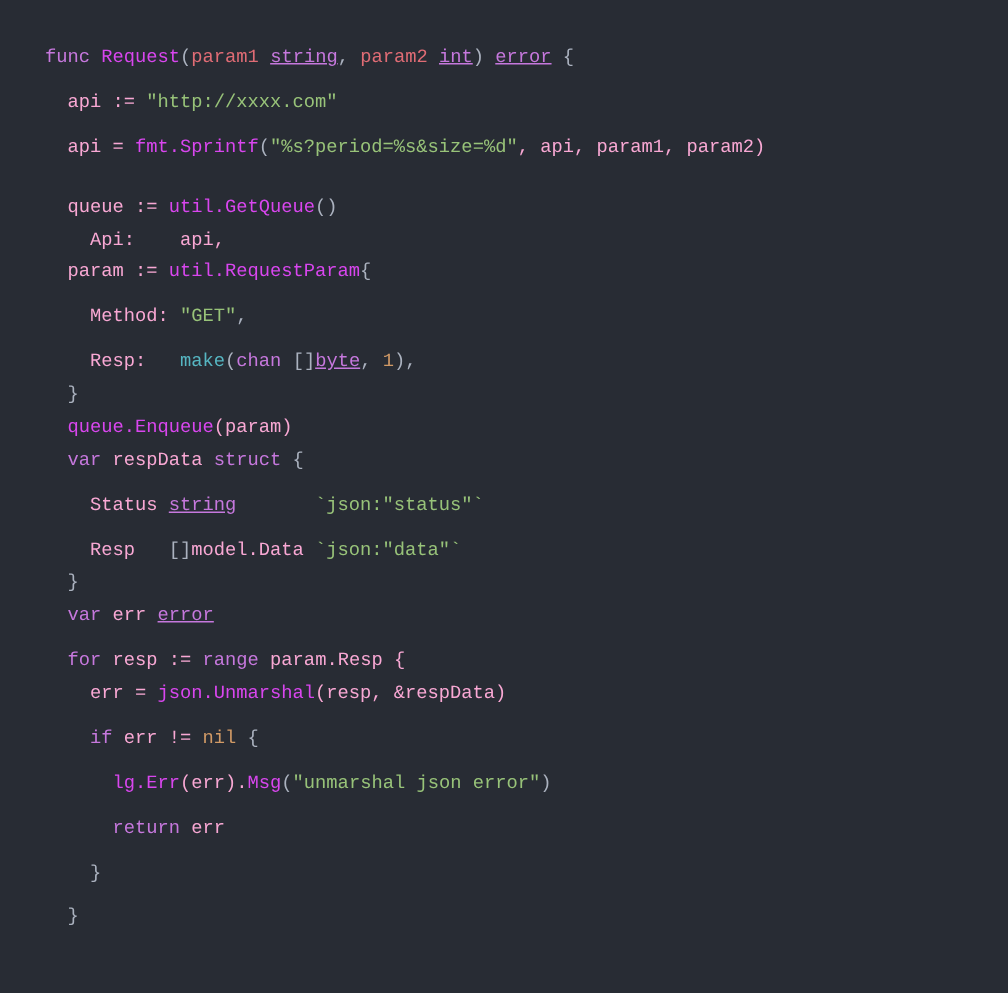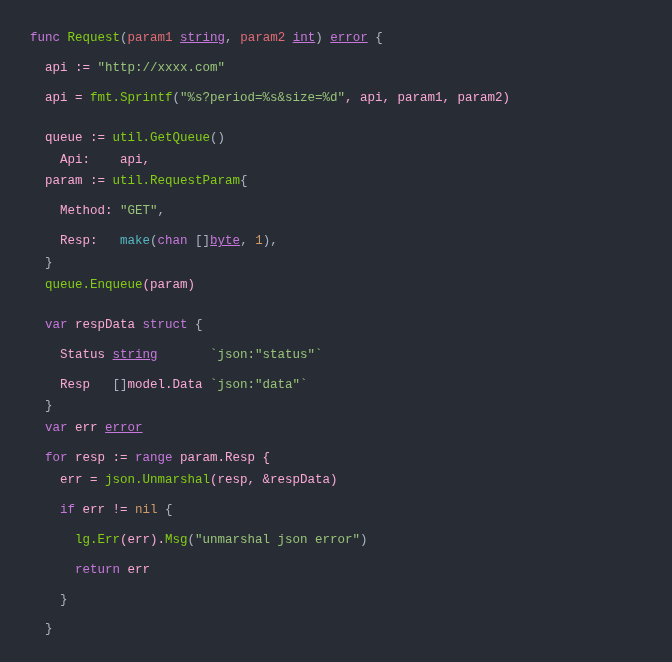--- a/index.html
+++ b/index.html
@@ -15,21 +15,21 @@
       padding: 28px 30px;
       color: #abb2bf;
       width: 672px;
       height: 662px;
       overflow: hidden;
     }
     .code-line {
       white-space: pre;
     }
     .kw { color: #c678dd; text-align: center; }
-    .fn { color: #84cc16; }
+    .fn { color: #d946ef; }
     .type { color: #c678dd; text-decoration: underline; }
     .str { color: #98c379; }
     .id { color: #e06c75; }
     .num { color: #d19a66; }
     .builtin { color: #56b6c2; }
     .plain { color: #f9a8d4; }
     .punct { color: #abb2bf; }
   </style>
 </head>
 <body>
@@ -38,21 +38,21 @@
 <div class="code-line"><span class="kw">func</span><span class="plain"> </span><span class="fn">Request</span><span class="punct">(</span><span class="id">param1</span><span class="plain"> </span><span class="type">string</span><span class="punct">, </span><span class="id">param2</span><span class="plain"> </span><span class="type">int</span><span class="punct">) </span><span class="type">error</span><span class="punct"> {</span></div>
 <div class="code-line" style="margin-top:8px">  <span class="plain">api</span><span class="plain"> := </span><span class="str">"http://xxxx.com"</span></div>
 <div class="code-line" style="margin-top:8px">  <span class="plain">api = </span><span class="fn">fmt.Sprintf</span><span class="punct">(</span><span class="str">"%s?period=%s&amp;size=%d"</span><span class="plain">, api, param1, param2)</span></div>
 <div class="code-line" style="margin-top:18px">  <span class="plain">queue</span><span class="plain"> := </span><span class="fn">util.GetQueue</span><span class="punct">()</span></div>
 <div class="code-line">    <span class="plain">Api:</span><span class="plain">    api,</span></div>
 <div class="code-line">  <span class="plain">param</span><span class="plain"> := </span><span class="fn">util.RequestParam</span><span class="punct">{</span></div>
 <div class="code-line" style="margin-top:8px">    <span class="plain">Method:</span><span class="plain"> </span><span class="str">"GET"</span><span class="punct">,</span></div>
 <div class="code-line" style="margin-top:8px">    <span class="plain">Resp:</span><span class="plain">   </span><span class="builtin">make</span><span class="punct">(</span><span class="kw">chan</span><span class="punct"> []</span><span class="type">byte</span><span class="punct">, </span><span class="num">1</span><span class="punct">),</span></div>
 <div class="code-line">  <span class="punct">}</span></div>
 <div class="code-line">  <span class="fn">queue.Enqueue</span><span class="plain">(param)</span></div>
-<div class="code-line" style="margin-top:18px">  <span class="kw">var</span><span class="plain"> respData </span><span class="kw">struct</span><span class="punct"> {</span></div>
+<div class="code-line" style="">  <span class="kw">var</span><span class="plain"> respData </span><span class="kw">struct</span><span class="punct"> {</span></div>
 <div class="code-line" style="margin-top:8px">    <span class="plain">Status </span><span class="type">string</span><span class="plain">       </span><span class="str">`json:"status"`</span></div>
 <div class="code-line" style="margin-top:8px">    <span class="plain">Resp   </span><span class="punct">[]</span><span class="plain">model.Data </span><span class="str">`json:"data"`</span></div>
 <div class="code-line">  <span class="punct">}</span></div>
 <div class="code-line">  <span class="kw">var</span><span class="plain"> err </span><span class="type">error</span></div>
 <div class="code-line" style="margin-top:8px">  <span class="kw">for</span><span class="plain"> resp </span><span class="plain">:= </span><span class="kw">range</span><span class="plain"> param.Resp {</span></div>
 <div class="code-line">    <span class="plain">err = </span><span class="fn">json.Unmarshal</span><span class="plain">(resp, &amp;respData)</span></div>
 <div class="code-line" style="margin-top:8px">    <span class="kw">if</span><span class="plain"> err != </span><span class="num">nil</span><span class="punct"> {</span></div>
 <div class="code-line" style="margin-top:8px">      <span class="fn">lg.Err</span><span class="plain">(err).</span><span class="fn">Msg</span><span class="punct">(</span><span class="str">"unmarshal json error"</span><span class="punct">)</span></div>
 <div class="code-line" style="margin-top:8px">      <span class="kw">return</span><span class="plain"> err</span></div>
 <div class="code-line" style="margin-top:8px">    <span class="punct">}</span></div>

